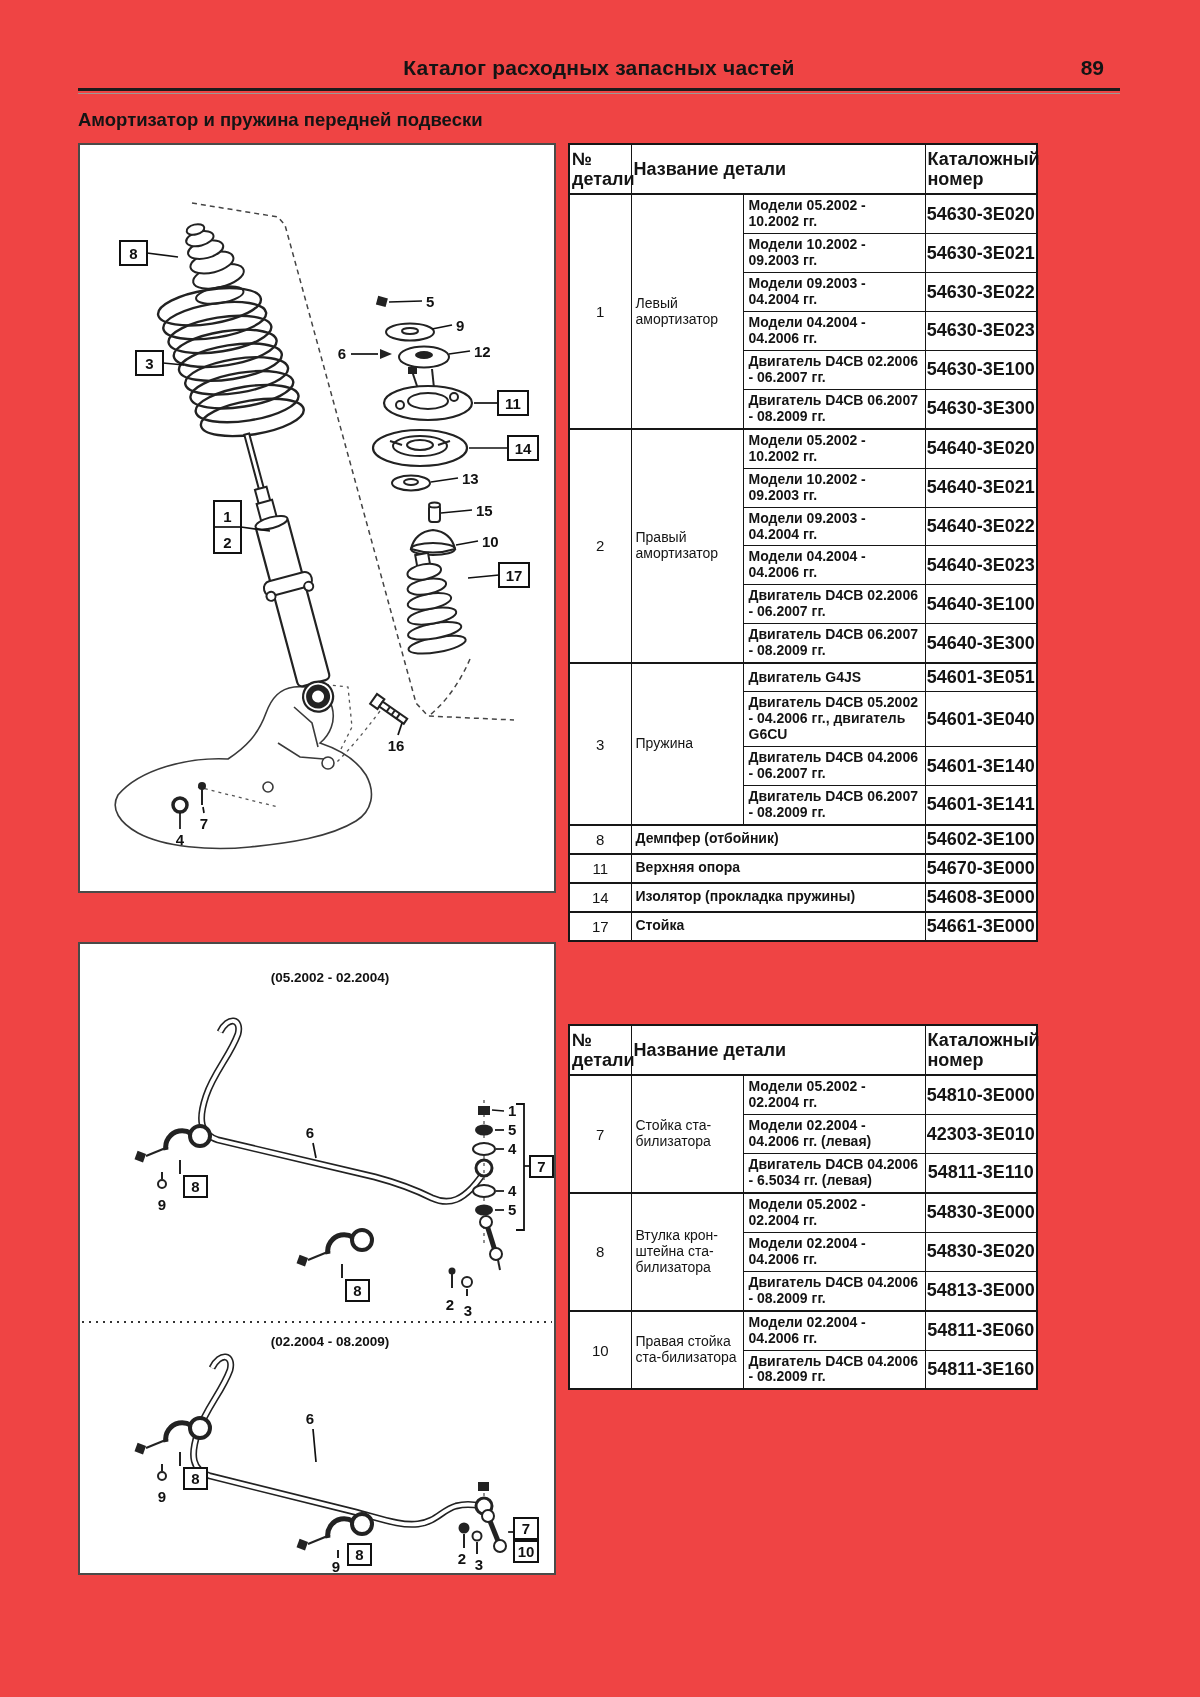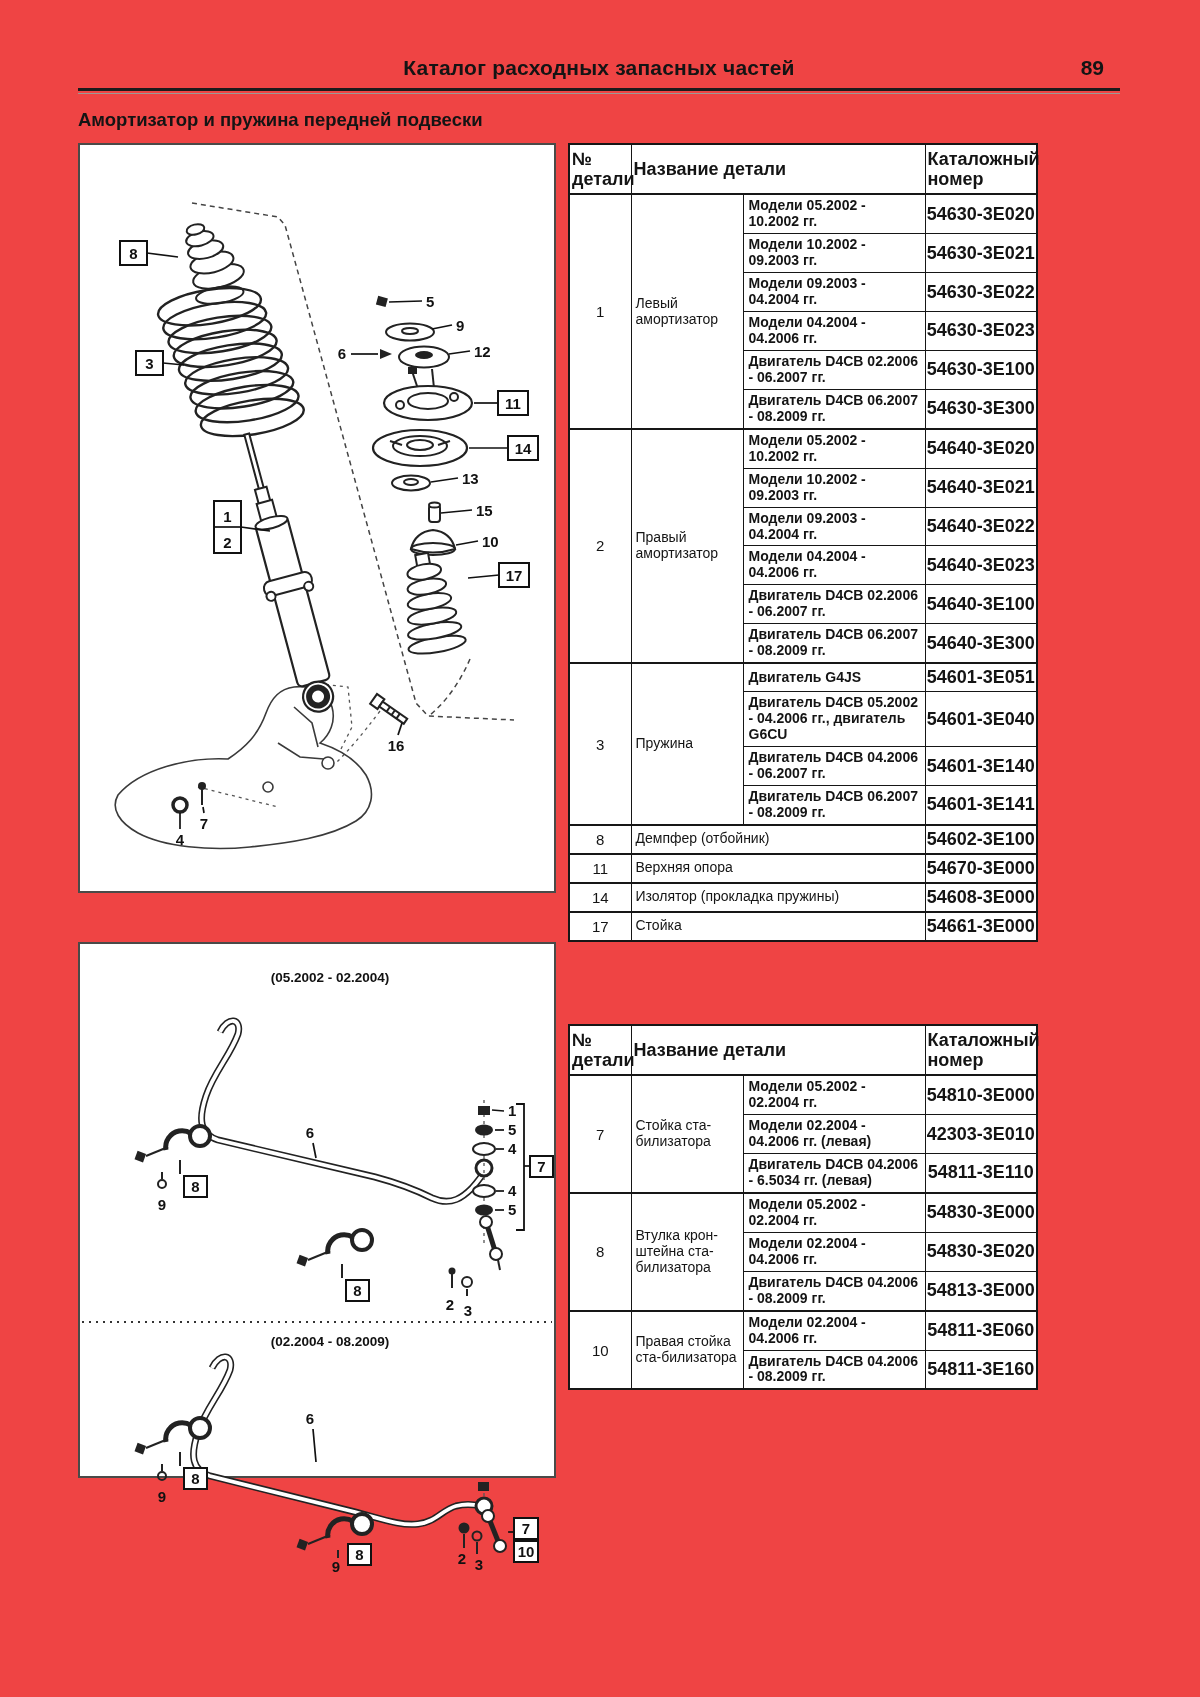--- a/index.html
+++ b/index.html
@@ -7,32 +7,32 @@
   .page { width:1200px; height:1697px; background:#ef4444; color:#141414; position:relative;
           box-sizing:border-box; padding:56px 80px 0 78px; overflow:hidden; }
   .page-header { position:relative; text-align:center; padding-bottom:5px; }
   .page-title { font-size:21px; font-weight:bold; letter-spacing:.2px; }
   .page-number { position:absolute; right:16px; top:0; font-size:21px; font-weight:bold; }
   .header-rule { height:2px; border-top:3px solid #1b1b1b; border-bottom:1px solid #9a9a96; margin-top:3px; }
   .section-title { font-size:18.5px; font-weight:bold; margin:15px 0 12px 0; }
   .section-body { display:flex; align-items:flex-start; }
   .diagram-box { border:2px solid #4a4a48; background:#fff; box-sizing:border-box; flex:none; }
   #diagram1-box { width:478px; height:750px; }
-  #diagram2-box { width:478px; height:536px; }
+  #diagram2-box { width:478px; height:633px; }
   .table-col { margin-left:12px; flex:none; }
   .parts-table { border-collapse:collapse; background:#fff; table-layout:fixed; width:468px;
                  border:2.5px solid #161616; }
   .parts-table th, .parts-table td { border:1.5px solid #161616; vertical-align:middle; }
   .parts-table th { font-size:18px; font-weight:bold; text-align:left; padding:4px 2px; line-height:1.12; }
   .parts-table thead th { border-bottom:2.5px solid #161616; }
   td.no { text-align:center; font-weight:normal; font-size:15px; padding:2px; }
   td.name { font-weight:normal; font-size:14px; line-height:1.13; padding:2px 4px; }
   td.variant { font-weight:bold; font-size:14px; line-height:1.14; padding:3px 5px; }
   td.num { font-weight:bold; font-size:18px; text-align:center; padding:3px 1px; white-space:nowrap; }
-  td.simple-name { font-weight:normal; }
+  td.simple-name { font-weight:bold; }
   tr.group-start td { border-top:2.5px solid #161616; }
   #section2-table-col { margin-top:82px; }
   
   svg { display:block; }
   svg text { font-family:"Liberation Sans", sans-serif; }
   .s2 { stroke:#222; stroke-width:2; fill:#fff; }
   .s22 { stroke:#222; stroke-width:2.2; fill:#fff; }
   .sn { stroke:#222; stroke-width:2.4; fill:none; }
   .snt { stroke:#222; stroke-width:2; fill:none; }
   .dk { fill:#222; stroke:none; }

